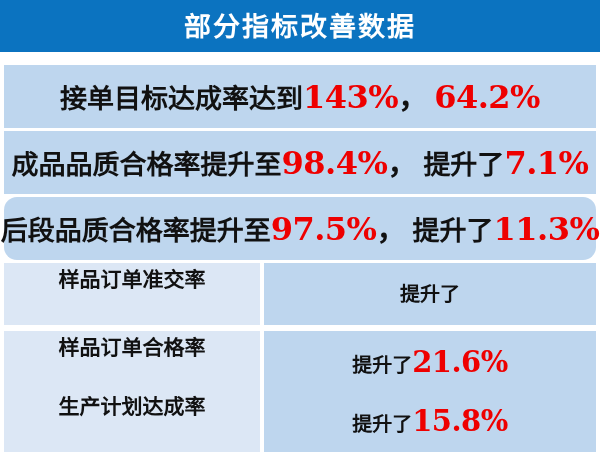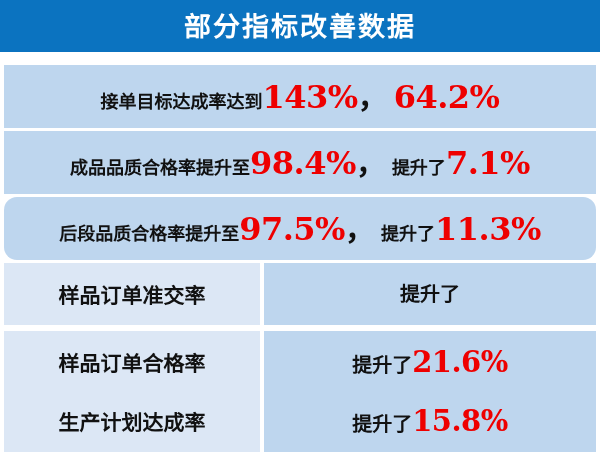--- a/index.html
+++ b/index.html
@@ -63,21 +63,21 @@
   }
   .row-wide .sentence {
     display: flex;
     align-items: baseline;
     justify-content: center;
     white-space: nowrap;
     line-height: 1;
   }
   .txt {
     color: #111111;
-    font-size: 18px;
+    font-size: 27px;
     font-weight: bold;
     letter-spacing: 0px;
   }
   .num {
     color: #ee0000;
     font-size: 32px;
     font-weight: bold;
     font-family: "DejaVu Serif", "Liberation Serif", serif;
     letter-spacing: -0.5px;
   }
@@ -93,21 +93,20 @@
   .row-split {
     height: 62px;
     background: transparent;
     display: flex;
     align-items: stretch;
   }
   .cell-label {
     width: 256px;
     background: #dce7f5;
     display: flex;
-    align-items: center;
     justify-content: center;
   }
   .cell-gap {
     width: 4px;
     background: #ffffff;
   }
   .cell-value {
     flex: 1 1 auto;
     background: #bed6ee;
     display: flex;

